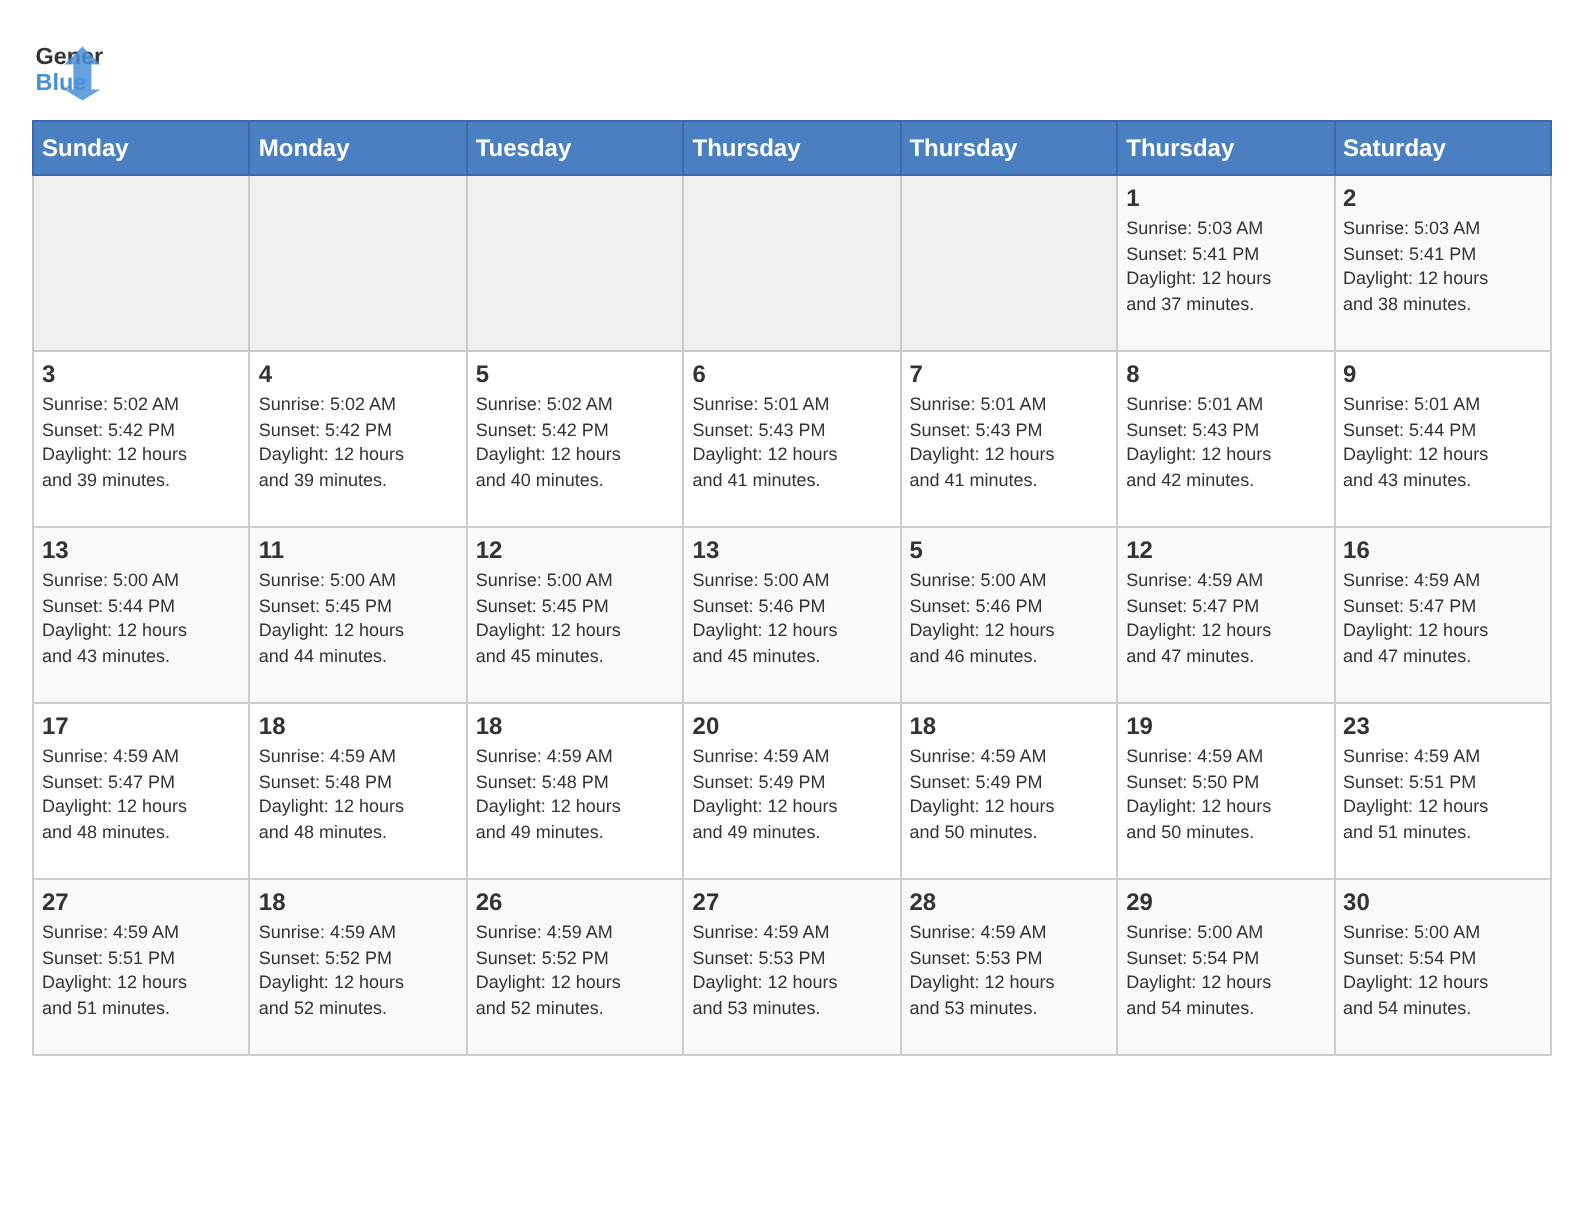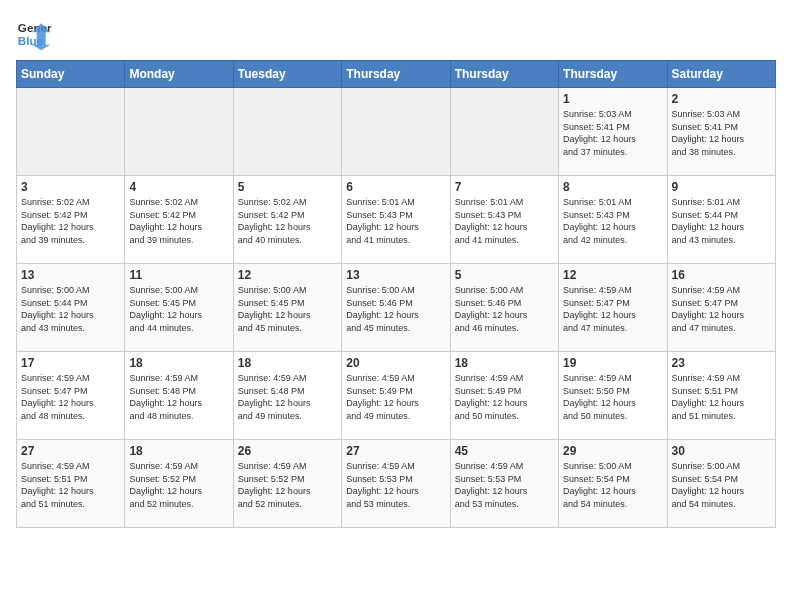--- a/index.html
+++ b/index.html
@@ -313,21 +313,21 @@
 and 52 minutes.</div>
         </td>
         <td>
           <span class="day-number">27</span>
           <div class="day-info" style="white-space: pre-line;">Sunrise: 4:59 AM
 Sunset: 5:53 PM
 Daylight: 12 hours
 and 53 minutes.</div>
         </td>
         <td>
-          <span class="day-number">45</span>
+          <span class="day-number">28</span>
           <div class="day-info" style="white-space: pre-line;">Sunrise: 4:59 AM
 Sunset: 5:53 PM
 Daylight: 12 hours
 and 53 minutes.</div>
         </td>
         <td>
           <span class="day-number">29</span>
           <div class="day-info" style="white-space: pre-line;">Sunrise: 5:00 AM
 Sunset: 5:54 PM
 Daylight: 12 hours

